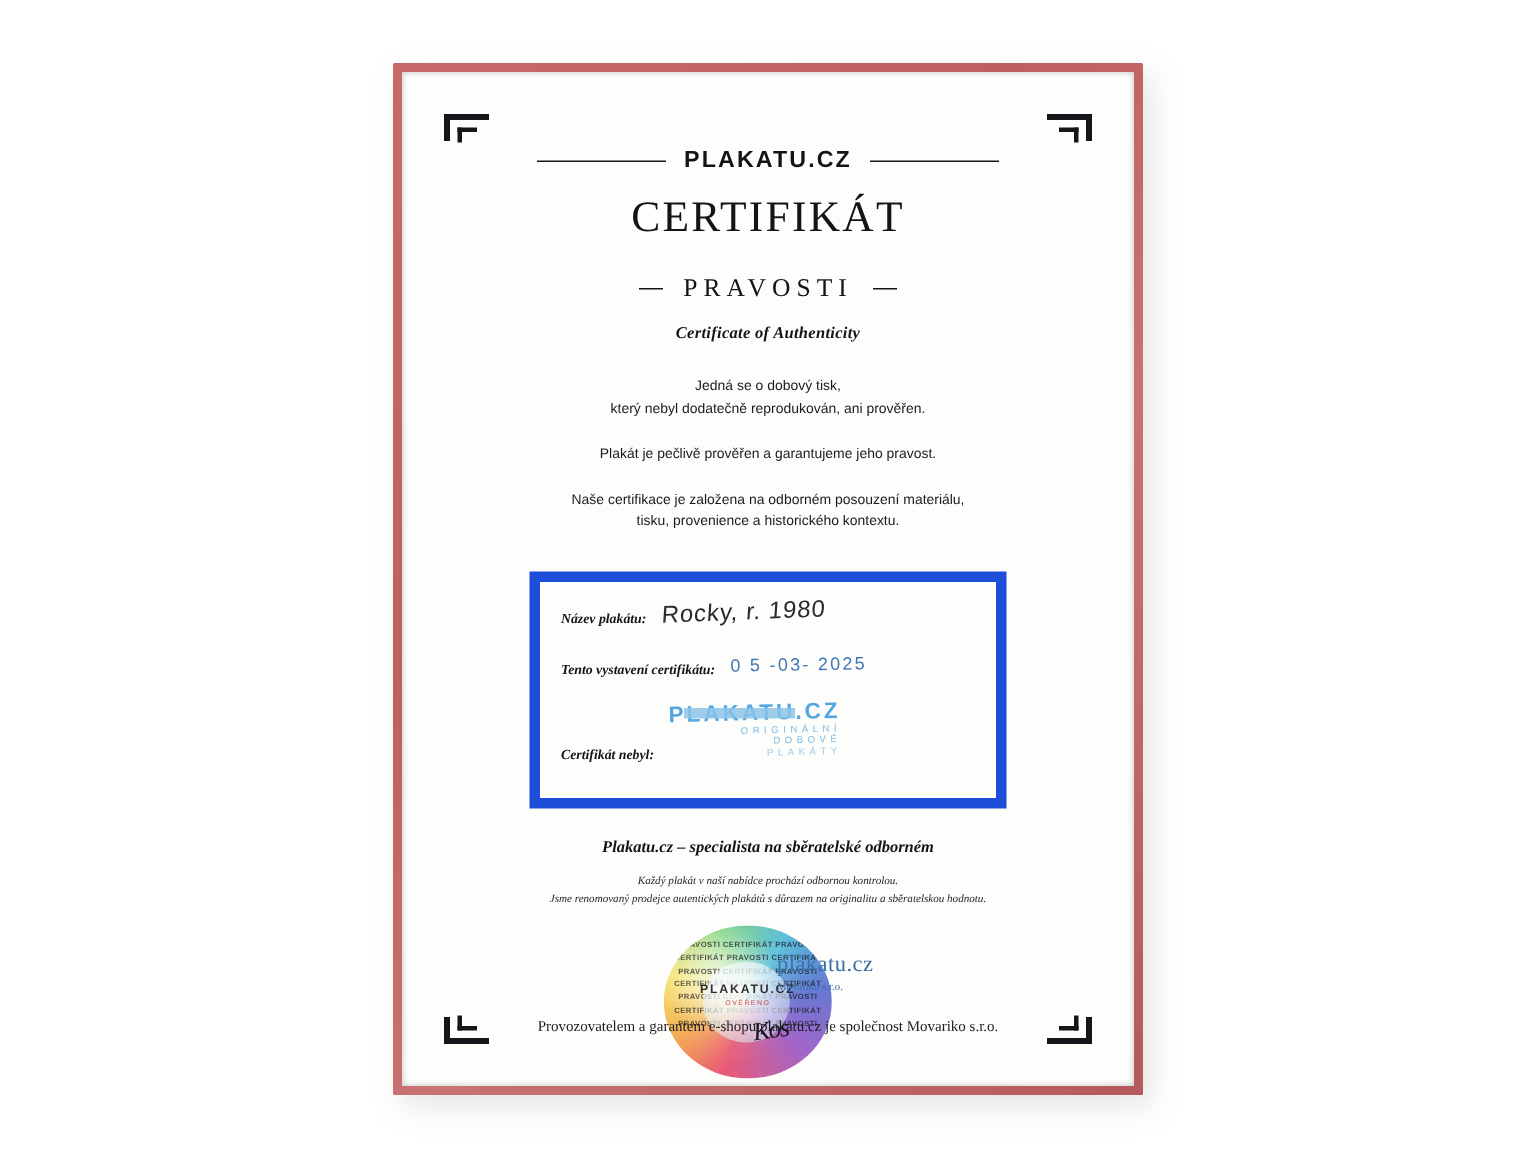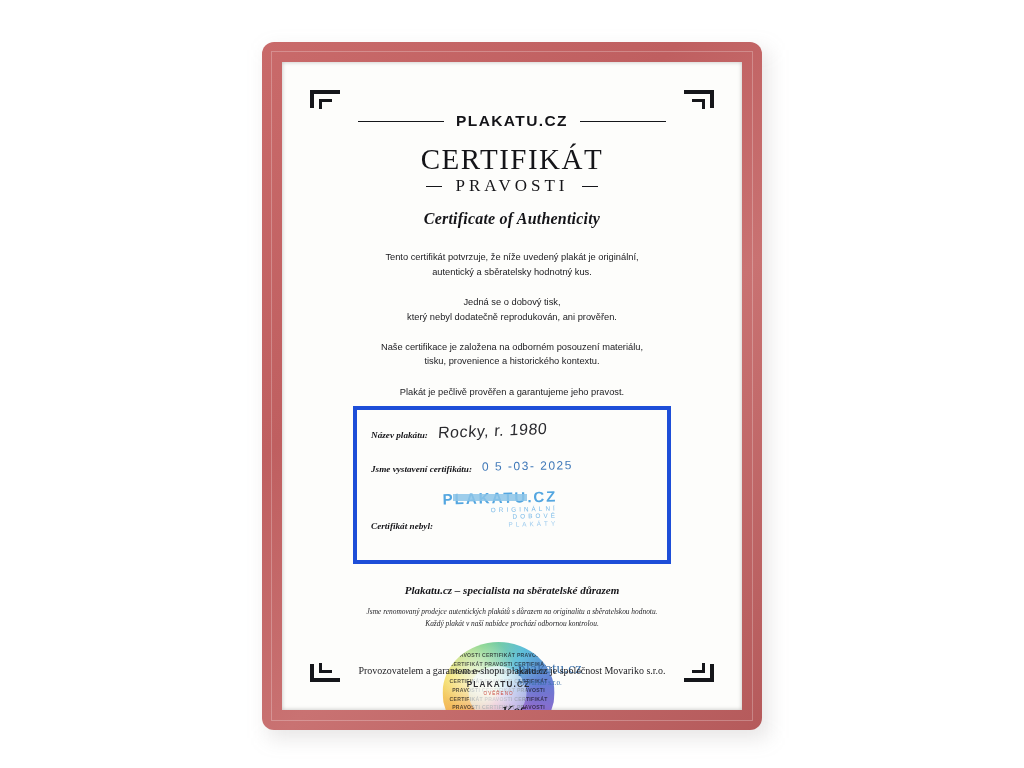--- a/index.html
+++ b/index.html
@@ -31,22 +31,22 @@
     transform: translate(6px, 8px);
   }
   .frame {
     position: absolute;
     left: 262px;
     top: 42px;
     width: 500px;
     height: 688px;
     box-sizing: border-box;
     background: linear-gradient(135deg, #c96a6a 0%, #bf5f60 35%, #c97272 60%, #b55a5b 100%);
-    padding: 20px;
-    border-radius: 12px;
+    padding: 6px;
+    border-radius: 1px;
   }
   .frame-inner-bevel {
     position: absolute;
     left: 9px; top: 9px; right: 9px; bottom: 9px;
     border: 1px solid rgba(255,255,255,0.25);
     pointer-events: none;
   }
   .mat {
     position: relative;
     width: 100%;
@@ -112,58 +112,58 @@
     letter-spacing: 1.5px;
     margin-top: 14px;
     line-height: 1.05;
   }
 
   .subtitle-row {
     display: flex;
     align-items: center;
     justify-content: center;
     gap: 14px;
-    margin-top: 2px;
+    margin-top: 22px;
   }
   .subtitle-row .dash {
     width: 16px;
     height: 1.4px;
     background: #15161a;
   }
   .subtitle {
     font-family: "Liberation Serif", serif;
     font-size: 17px;
     letter-spacing: 4px;
   }
 
   .eng {
     font-family: "Liberation Serif", serif;
     font-style: italic;
     font-weight: bold;
-    font-size: 16px;
+    font-size: 11px;
     margin-top: 14px;
     letter-spacing: 0.2px;
   }
 
   .body-block {
     margin-top: 22px;
     font-family: "Liberation Sans", sans-serif;
     font-size: 9.3px;
     line-height: 1.55;
     color: #1a1a1e;
   }
   .body-block p { margin: 0 0 16px 0; }
   .body-block p:last-child { margin-bottom: 0; }
 
   
   .fillbox {
-    margin: 7px auto 0 auto;
+    margin: 27px auto 0 auto;
     width: 318px;
     height: 158px;
-    border: 4px solid #1d4ed8;
+    border: 7px solid #1d4ed8;
     box-sizing: border-box;
     position: relative;
     text-align: left;
     padding: 14px 12px 0 14px;
   }
   .field {
     display: flex;
     align-items: baseline;
     height: 34px;
   }
@@ -414,65 +414,63 @@
 
         <div class="subtitle-row">
           <div class="dash"></div>
           <div class="subtitle">PRAVOSTI</div>
           <div class="dash"></div>
         </div>
 
         <div class="eng">Certificate of Authenticity</div>
 
         <div class="body-block">
-          <p style="white-space:pre-line">Tento certifikát potvrzuje, že níže uvedený plakát je originální,
-autentický a sběratelsky hodnotný kus.</p>
           <p style="white-space:pre-line">Jedná se o dobový tisk,
 který nebyl dodatečně reprodukován, ani prověřen.</p>
+          <p style="white-space:pre-line">Plakát je pečlivě prověřen a garantujeme jeho pravost.</p>
           <p style="white-space:pre-line">Naše certifikace je založena na odborném posouzení materiálu,
 tisku, provenience a historického kontextu.</p>
-          <p style="white-space:pre-line">Plakát je pečlivě prověřen a garantujeme jeho pravost.</p>
         </div>
 
         <div class="fillbox">
 
           <div class="field">
             <span class="lbl">Název plakátu:</span>
             <span class="val">
               <span class="hand-name">Rocky, r. 1980</span>
             </span>
           </div>
 
           <div class="field">
-            <span class="lbl">Jsme vystavení certifikátu:</span>
+            <span class="lbl">Tento vystavení certifikátu:</span>
             <span class="val">
               <span class="hand-date">0 5 -03- 2025</span>
             </span>
           </div>
 
           <div class="field">
             <span class="lbl">Certifikát nebyl:</span>
             <span class="val">
               <span class="stamp">
                 <div class="s1">PLAKATU.CZ</div>
                 <div class="s2">ORIGINÁLNÍ</div>
                 <div class="s3">DOBOVÉ</div>
                 <div class="s4">PLAKÁTY</div>
               </span>
             </span>
           </div>
 
           <div class="stamp-bar"></div>
         </div>
 
-        <div class="tagline">Plakatu.cz – specialista na sběratelské důrazem</div>
+        <div class="tagline">Plakatu.cz – specialista na sběratelské odborném</div>
 
         <div class="small-note">
+          <div>Každý plakát v naší nabídce prochází odbornou kontrolou.</div>
           <div>Jsme renomovaný prodejce autentických plakátů s důrazem na originalitu a sběratelskou hodnotu.</div>
-          <div>Každý plakát v naší nabídce prochází odbornou kontrolou.</div>
         </div>
 
         <div class="seal-wrap">
           <div class="seal">
             <div class="seal-text">PRAVOSTI CERTIFIKÁT PRAVOSTI CERTIFIKÁT PRAVOSTI CERTIFIKÁT PRAVOSTI CERTIFIKÁT PRAVOSTI CERTIFIKÁT PRAVOSTI CERTIFIKÁT PRAVOSTI CERTIFIKÁT PRAVOSTI CERTIFIKÁT PRAVOSTI CERTIFIKÁT PRAVOSTI CERTIFIKÁT PRAVOSTI</div>
             <div class="seal-core"></div>
             <div class="seal-brand">PLAKATU.CZ</div>
             <div class="seal-sub">OVĚŘENO</div>
           </div>
           <div class="seal-side">

